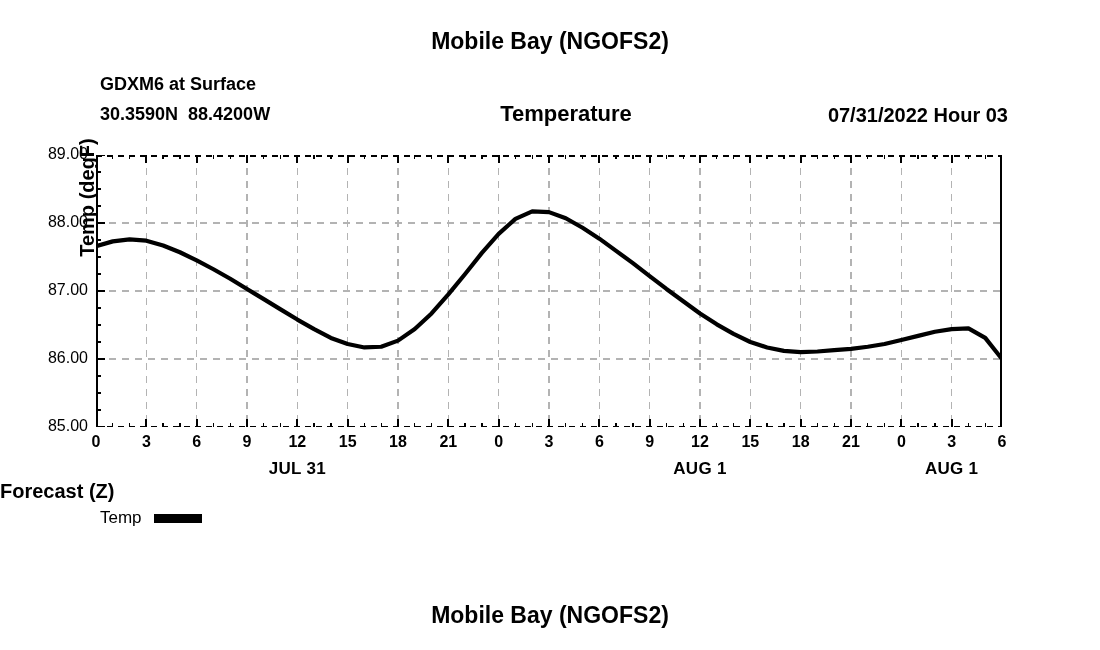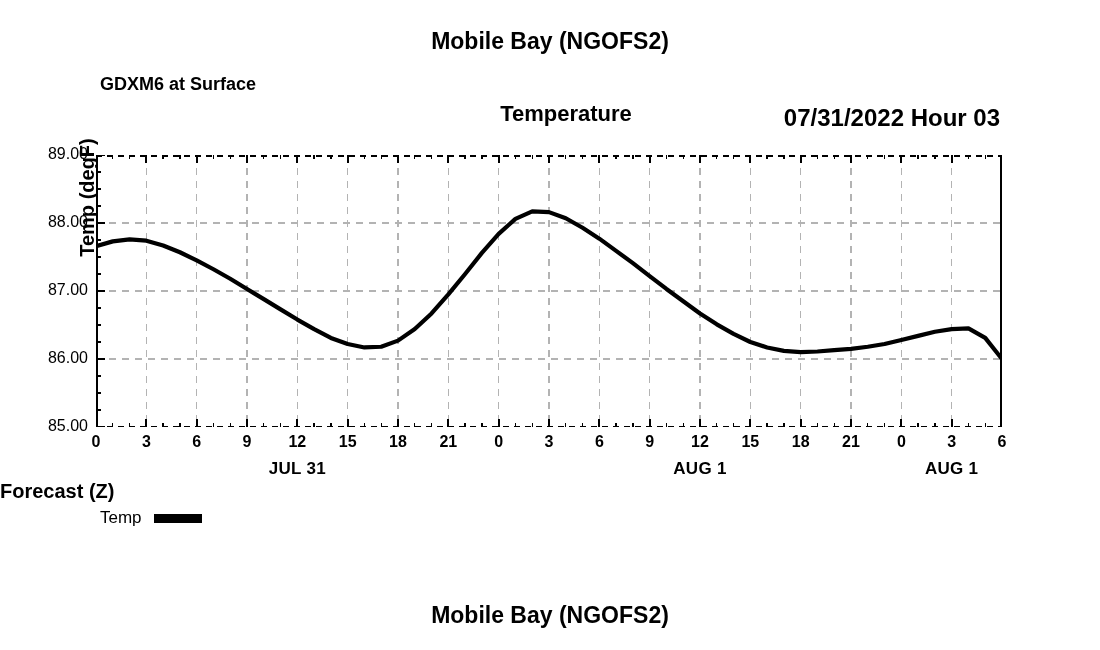--- a/index.html
+++ b/index.html
@@ -63,22 +63,22 @@
     position: absolute;
     left: 16px; top: 101px;
     width: 1100px;
     text-align: center;
     font-size: 22px;
     font-weight: bold;
   }
 
   .run-stamp {
     position: absolute;
-    right: 100px; top: 104px;
-    font-size: 24px;
+    right: 92px; top: 104px;
+    font-size: 20px;
     font-weight: bold;
     white-space: pre;
   }
 
   
   #plot {
     position: absolute;
     left: 96px;
     top: 155px;
     width: 906px;
@@ -160,20 +160,21 @@
   }
 </style>
 </head>
 <body>
 
 <div id="page">
 
   <div class="top-title">Mobile Bay (NGOFS2)</div>
 
   <div class="station-line1">GDXM6 at Surface</div>
+  <div class="station-line2">30.3590N  88.4200W</div>
 
   <div class="center-subtitle">Temperature</div>
 
   <div class="run-stamp">07/31/2022 Hour 03</div>
 
   <div class="ylabel">Temp (degF)</div>
   <div class="xlabel">Forecast (Z)</div>
 
   <div id="ytick-layer">
       <div class="ytick" style="left: 8px; top: 145px;">89.00</div>

